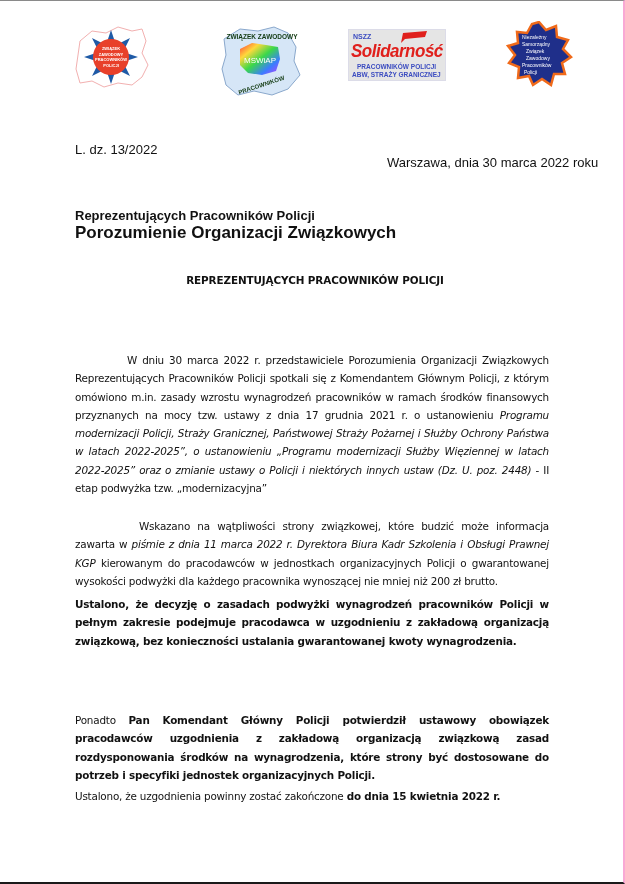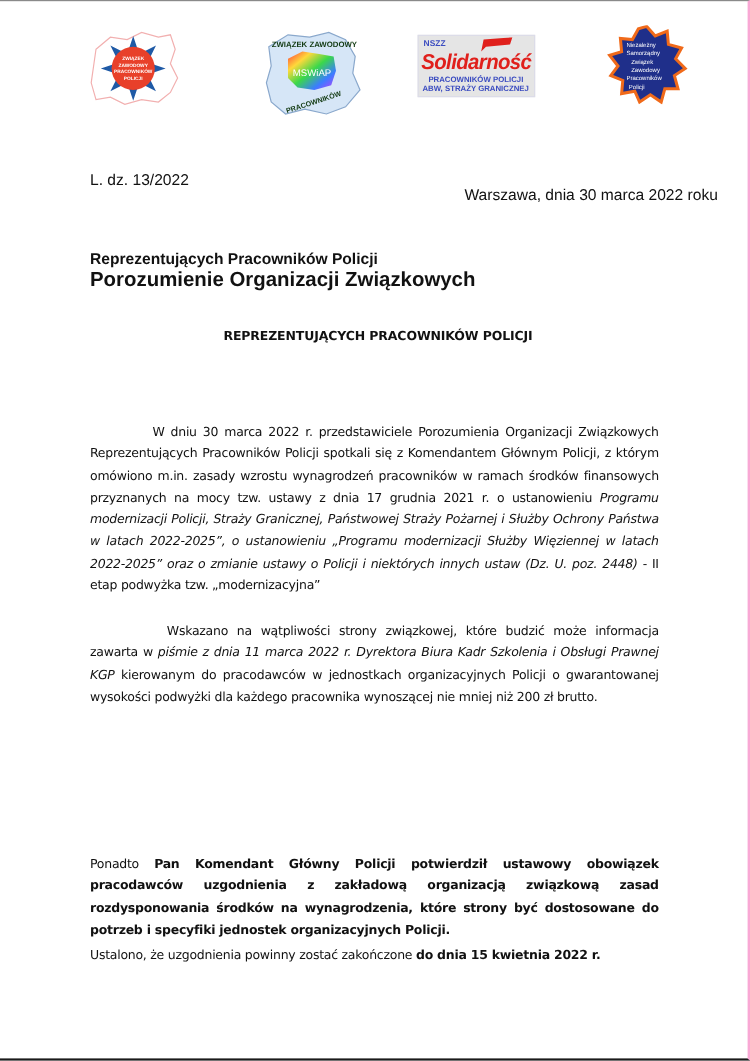--- a/index.html
+++ b/index.html
@@ -119,19 +119,20 @@
   <div class="doc-text org2">Reprezentujących Pracowników Policji</div>
 
   <div class="title">
     <div>REPREZENTUJĄCYCH PRACOWNIKÓW POLICJI</div>
   </div>
 
   <div class="para p1"><span>W dniu 30 marca 2022 r. przedstawiciele Porozumienia Organizacji Związkowych Reprezentujących Pracowników Policji spotkali się z Komendantem Głównym Policji, z którym omówiono m.in. zasady wzrostu wynagrodzeń pracowników w ramach środków finansowych przyznanych na mocy tzw. ustawy z dnia 17 grudnia 2021 r. o ustanowieniu </span><i>Programu modernizacji Policji, Straży Granicznej, Państwowej Straży Pożarnej i Służby Ochrony Państwa w latach 2022-2025”, o ustanowieniu „Programu modernizacji Służby Więziennej w latach 2022-2025” oraz o zmianie ustawy o Policji i niektórych innych ustaw (Dz. U. poz. 2448)</i><span> - II etap podwyżka tzw. „modernizacyjna”</span></div>
 
   <div class="para p2"><span>Wskazano na wątpliwości strony związkowej, które budzić może informacja zawarta w </span><i>piśmie z dnia 11 marca 2022 r. Dyrektora Biura Kadr Szkolenia i Obsługi Prawnej KGP</i><span> kierowanym do pracodawców w jednostkach organizacyjnych Policji o gwarantowanej wysokości podwyżki dla każdego pracownika wynoszącej nie mniej niż 200 zł brutto.</span></div>
 
+  <div class="para p3">Ustalono, że decyzję o zasadach podwyżki wynagrodzeń pracowników Policji w pełnym zakresie podejmuje pracodawca w uzgodnieniu z zakładową organizacją związkową, bez konieczności ustalania gwarantowanej kwoty wynagrodzenia.</div>
 
 
   <div class="para p5"><span>Ponadto </span><b>Pan Komendant Główny Policji potwierdził ustawowy obowiązek pracodawców uzgodnienia z zakładową organizacją związkową zasad rozdysponowania środków na wynagrodzenia, które strony być dostosowane do potrzeb i specyfiki jednostek organizacyjnych Policji.</b></div>
 
   <div class="para p6"><span>Ustalono, że uzgodnienia powinny zostać zakończone </span><b>do dnia 15 kwietnia 2022 r.</b></div>
 
 </div>
 
 </body></html>

